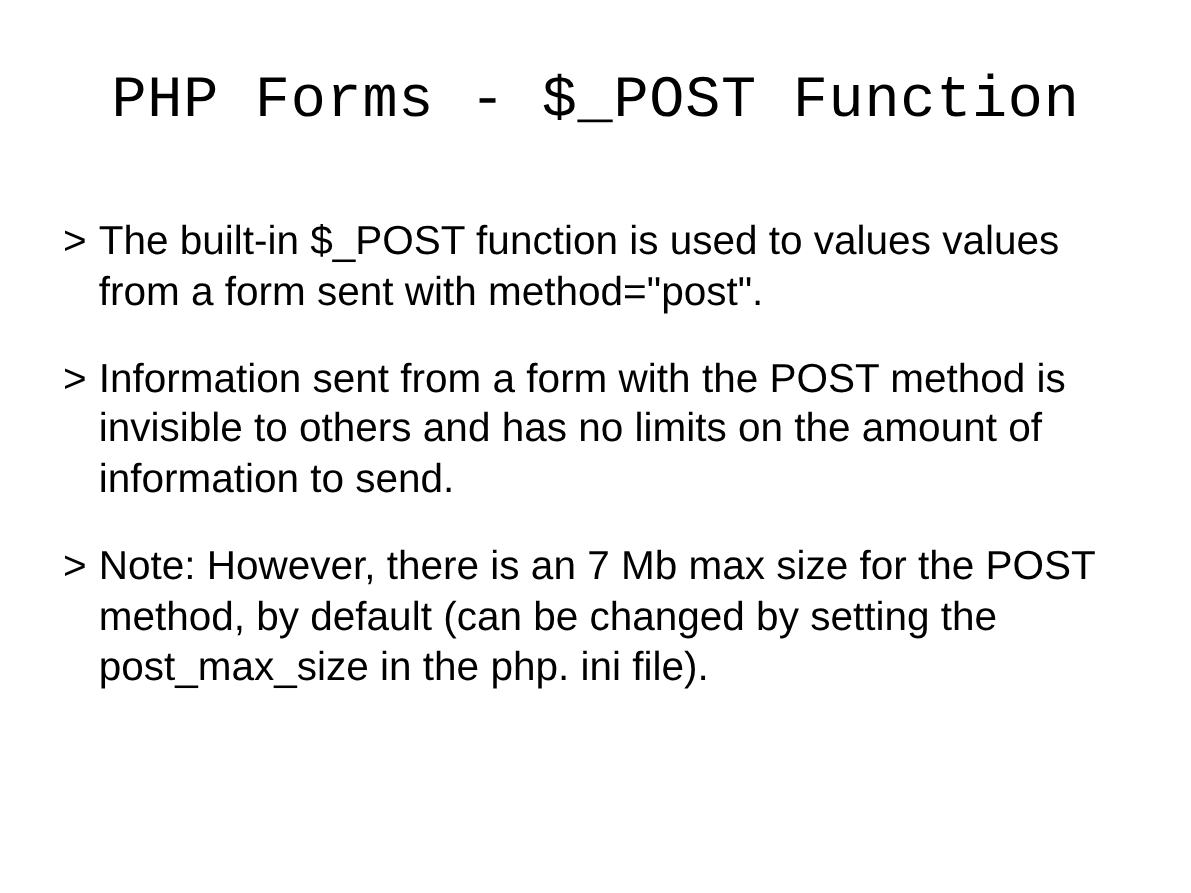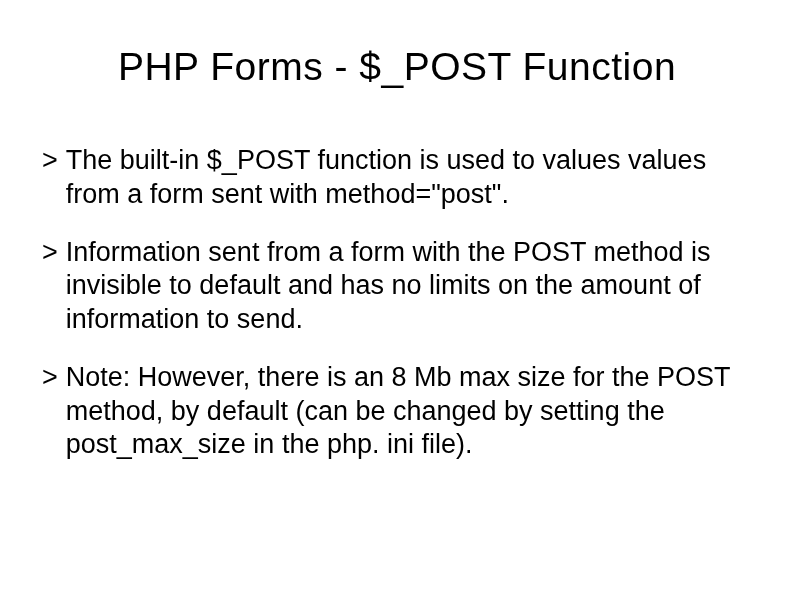--- a/index.html
+++ b/index.html
@@ -15,20 +15,21 @@
       color: #000000;
       padding: 40px 40px 40px 40px;
     }
     .title {
       font-size: 39px;
       font-weight: normal;
       text-align: center;
       margin-top: 5px;
       margin-bottom: 55px;
       letter-spacing: 0.5px;
+      font-family: Liberation Mono, monospace;
     }
     .content {
       padding-left: 2px;
       padding-right: 10px;
     }
     .bullet-item {
       display: flex;
       margin-bottom: 24px;
       font-size: 27px;
       line-height: 1.25;
@@ -46,19 +47,19 @@
 
 <h1 class="title">PHP Forms - $_POST Function</h1>
 
 <div class="content">
   <div class="bullet-item">
     <span class="bullet-marker">&gt;</span>
     <span class="bullet-text">The built-in $_POST function is used to values values from a form sent with method="post".</span>
   </div>
   <div class="bullet-item">
     <span class="bullet-marker">&gt;</span>
-    <span class="bullet-text">Information sent from a form with the POST method is invisible to default and has no limits on the amount of information to send.</span>
+    <span class="bullet-text">Information sent from a form with the POST method is invisible to others and has no limits on the amount of information to send.</span>
   </div>
   <div class="bullet-item">
     <span class="bullet-marker">&gt;</span>
-    <span class="bullet-text">Note: However, there is an 8 Mb max size for the POST method, by default (can be changed by setting the post_max_size in the php. ini file).</span>
+    <span class="bullet-text">Note: However, there is an 7 Mb max size for the POST method, by default (can be changed by setting the post_max_size in the php. ini file).</span>
   </div>
 </div>
 
 </body></html>

